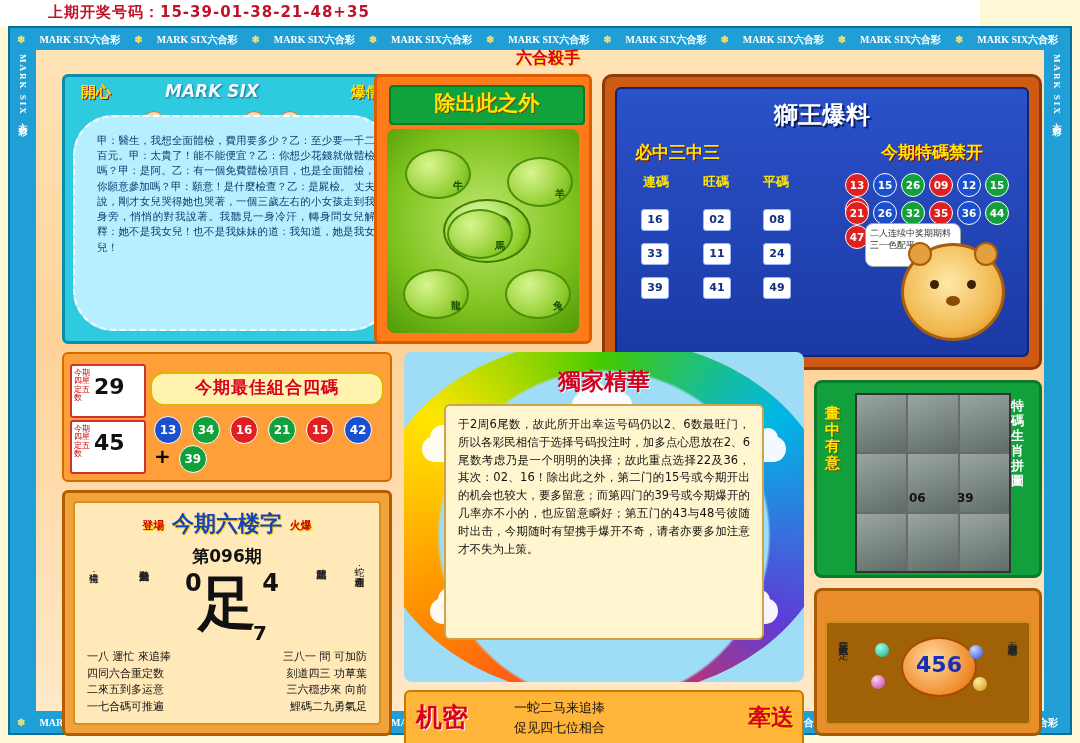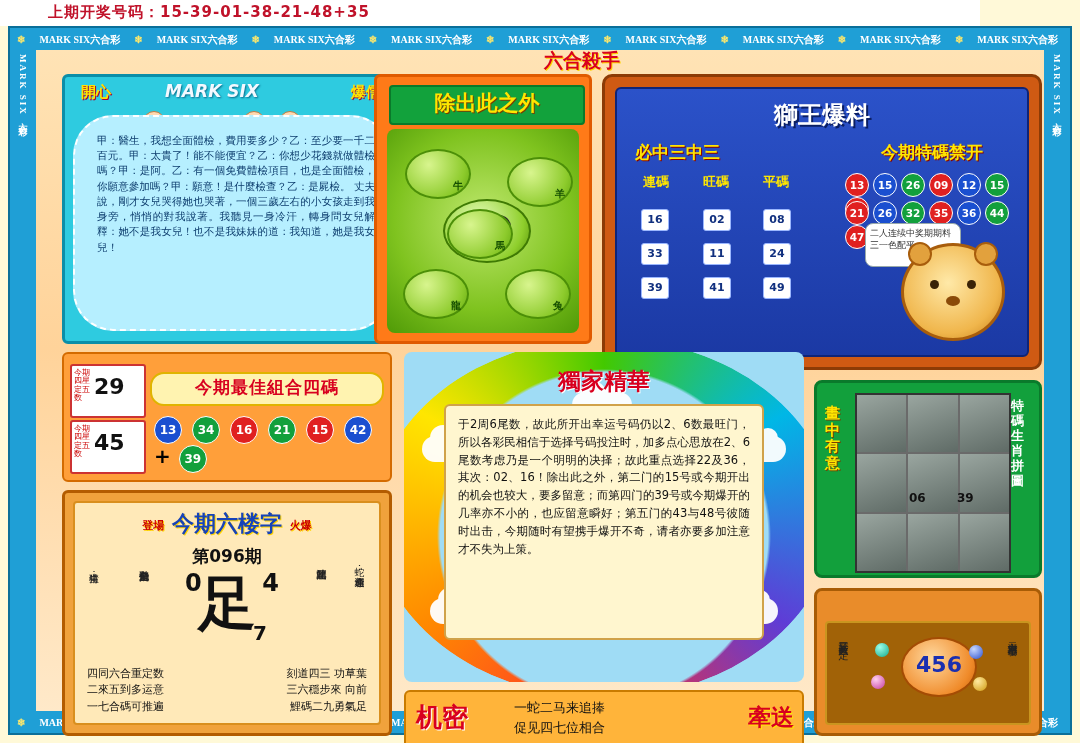--- a/index.html
+++ b/index.html
@@ -25,21 +25,21 @@
   .side-strip.left{left:0;}
   .side-strip.right{right:0;}
   .side-strip .v{writing-mode:vertical-rl;font-size:9px;color:#fff;font-weight:bold;letter-spacing:2px;padding:4px 6px;font-family:"Liberation Serif",serif;}
 
   .canvas{position:absolute;left:26px;top:22px;right:26px;bottom:22px;background:#ffd9a8;
     background:linear-gradient(180deg,#ffe3b5 0%,#ffd39a 45%,#ffe9c9 100%);}
 
   .panel{position:absolute;box-sizing:border-box;}
 
   
-  .site-title{position:absolute;left:508px;top:-2px;font-size:19px;font-weight:bold;color:#d8001f;
+  .site-title{position:absolute;left:480px;top:-2px;font-size:16px;font-weight:bold;color:#d8001f;
     font-family:"DejaVu Serif","Liberation Serif",serif;text-shadow:1px 1px 0 #ffd400;z-index:40;text-align:center;}
 
   
   .comic{left:26px;top:24px;width:340px;height:270px;background:#2ecbe0;border:3px solid #0b8ea8;border-radius:6px;}
   .comic .inner{position:absolute;left:8px;top:38px;right:8px;bottom:10px;background:#b6efff;border:2px dashed #ffffff;border-radius:40px;}
   .comic .cn-head{position:absolute;top:6px;font-size:15px;font-weight:bold;color:#ffe400;text-shadow:1px 1px 0 #a0003c;}
   .comic .cn-head.l{left:16px;}
   .comic .cn-head.r{right:18px;}
   .comic .brand{position:absolute;left:100px;top:4px;font-size:17px;font-weight:bold;color:#f3f9ff;font-style:italic;text-shadow:1px 1px 2px #0a6b8a;}
   .comic .body{position:absolute;left:22px;top:16px;right:14px;bottom:8px;font-size:10.5px;line-height:1.45;color:#0d3d6e;text-align:justify;}
@@ -273,20 +273,24 @@
           <div class="n0">0</div>
           <div class="n4">4</div>
           <div class="big">足</div>
           <div class="n7">7</div>
           <div class="sideTxt" style="left:12px;top:62px;height:66px;">猜生肖：</div>
           <div class="sideTxt" style="left:62px;top:60px;height:86px;">全自動包光消費</div>
           <div class="sideTxt" style="right:52px;top:58px;height:86px;">此無端驚語</div>
           <div class="sideTxt" style="right:14px;top:56px;height:90px;">蛇：命運相逢</div>
           <div class="rows" id="word-rows">
               <div class="r">
+                <span>一八 運忙 來追捧</span>
+                <span>三八一 間 可加防</span>
+              </div>
+              <div class="r">
                 <span>四同六合重定数</span>
                 <span>刻道四三 功草葉</span>
               </div>
               <div class="r">
                 <span>二來五到多运意</span>
                 <span>三六穩步來 向前</span>
               </div>
               <div class="r">
                 <span>一七合碼可推遍</span>
                 <span>鯉碼二九勇氣足</span>

